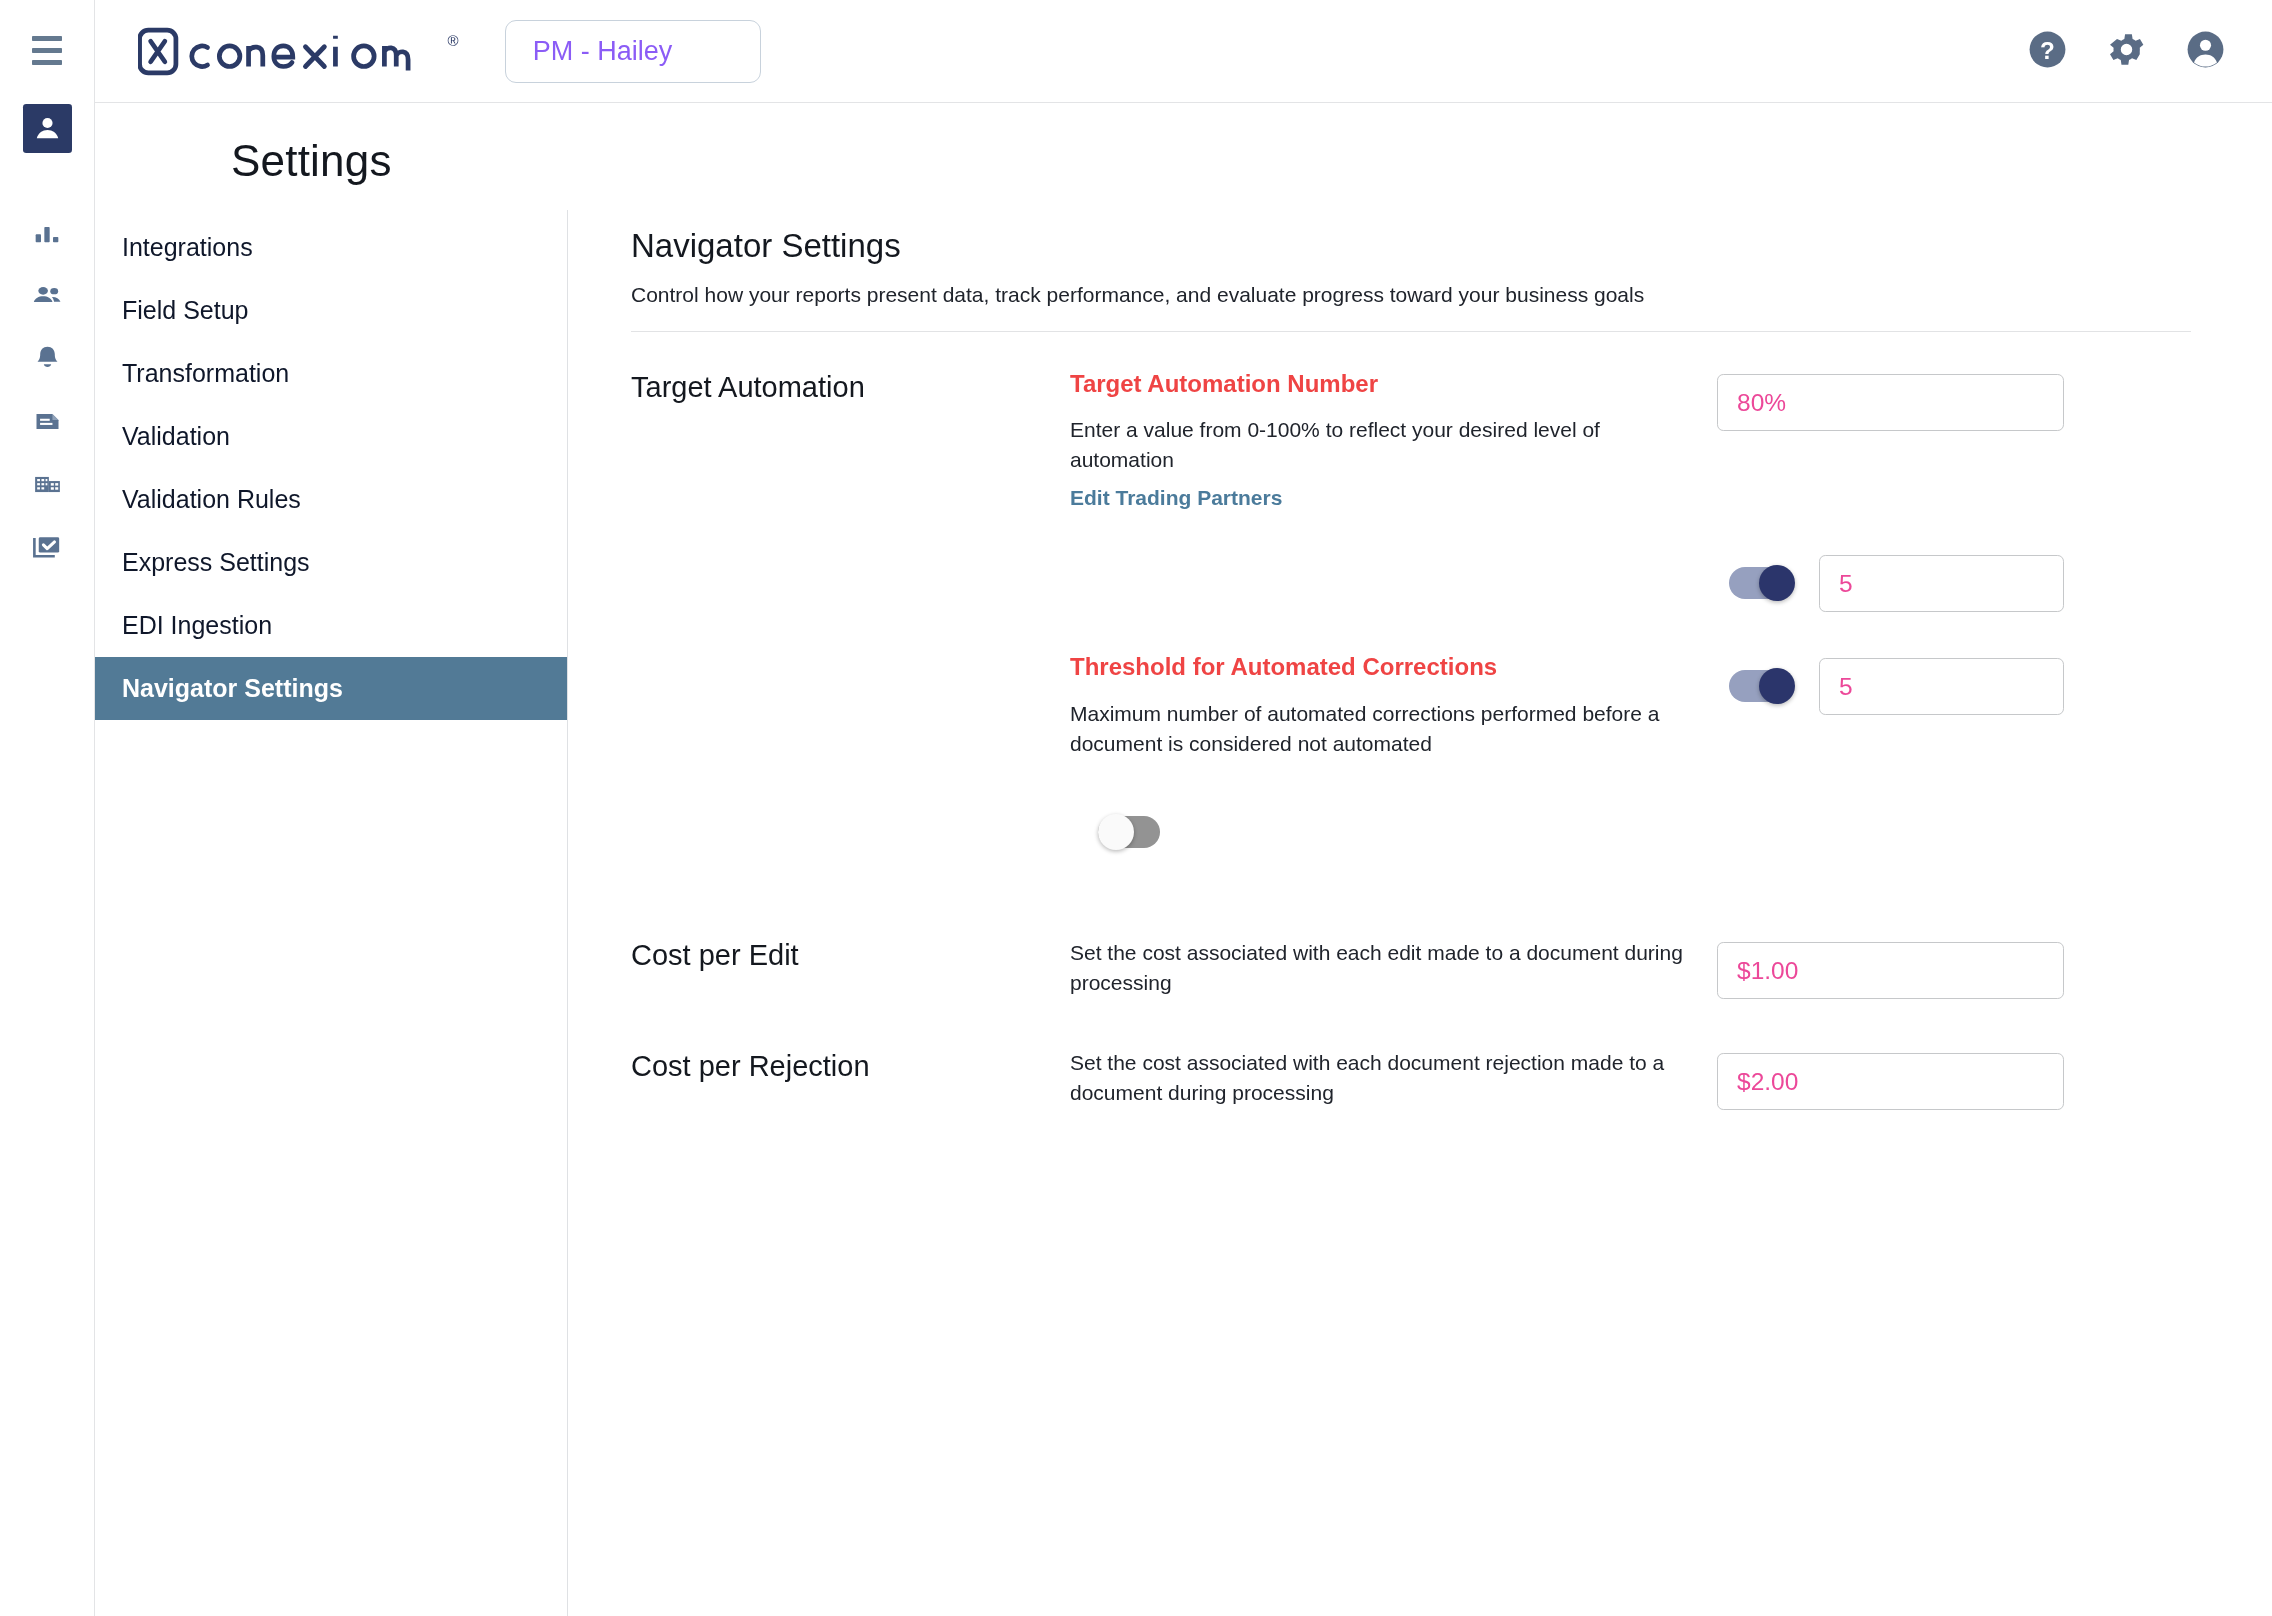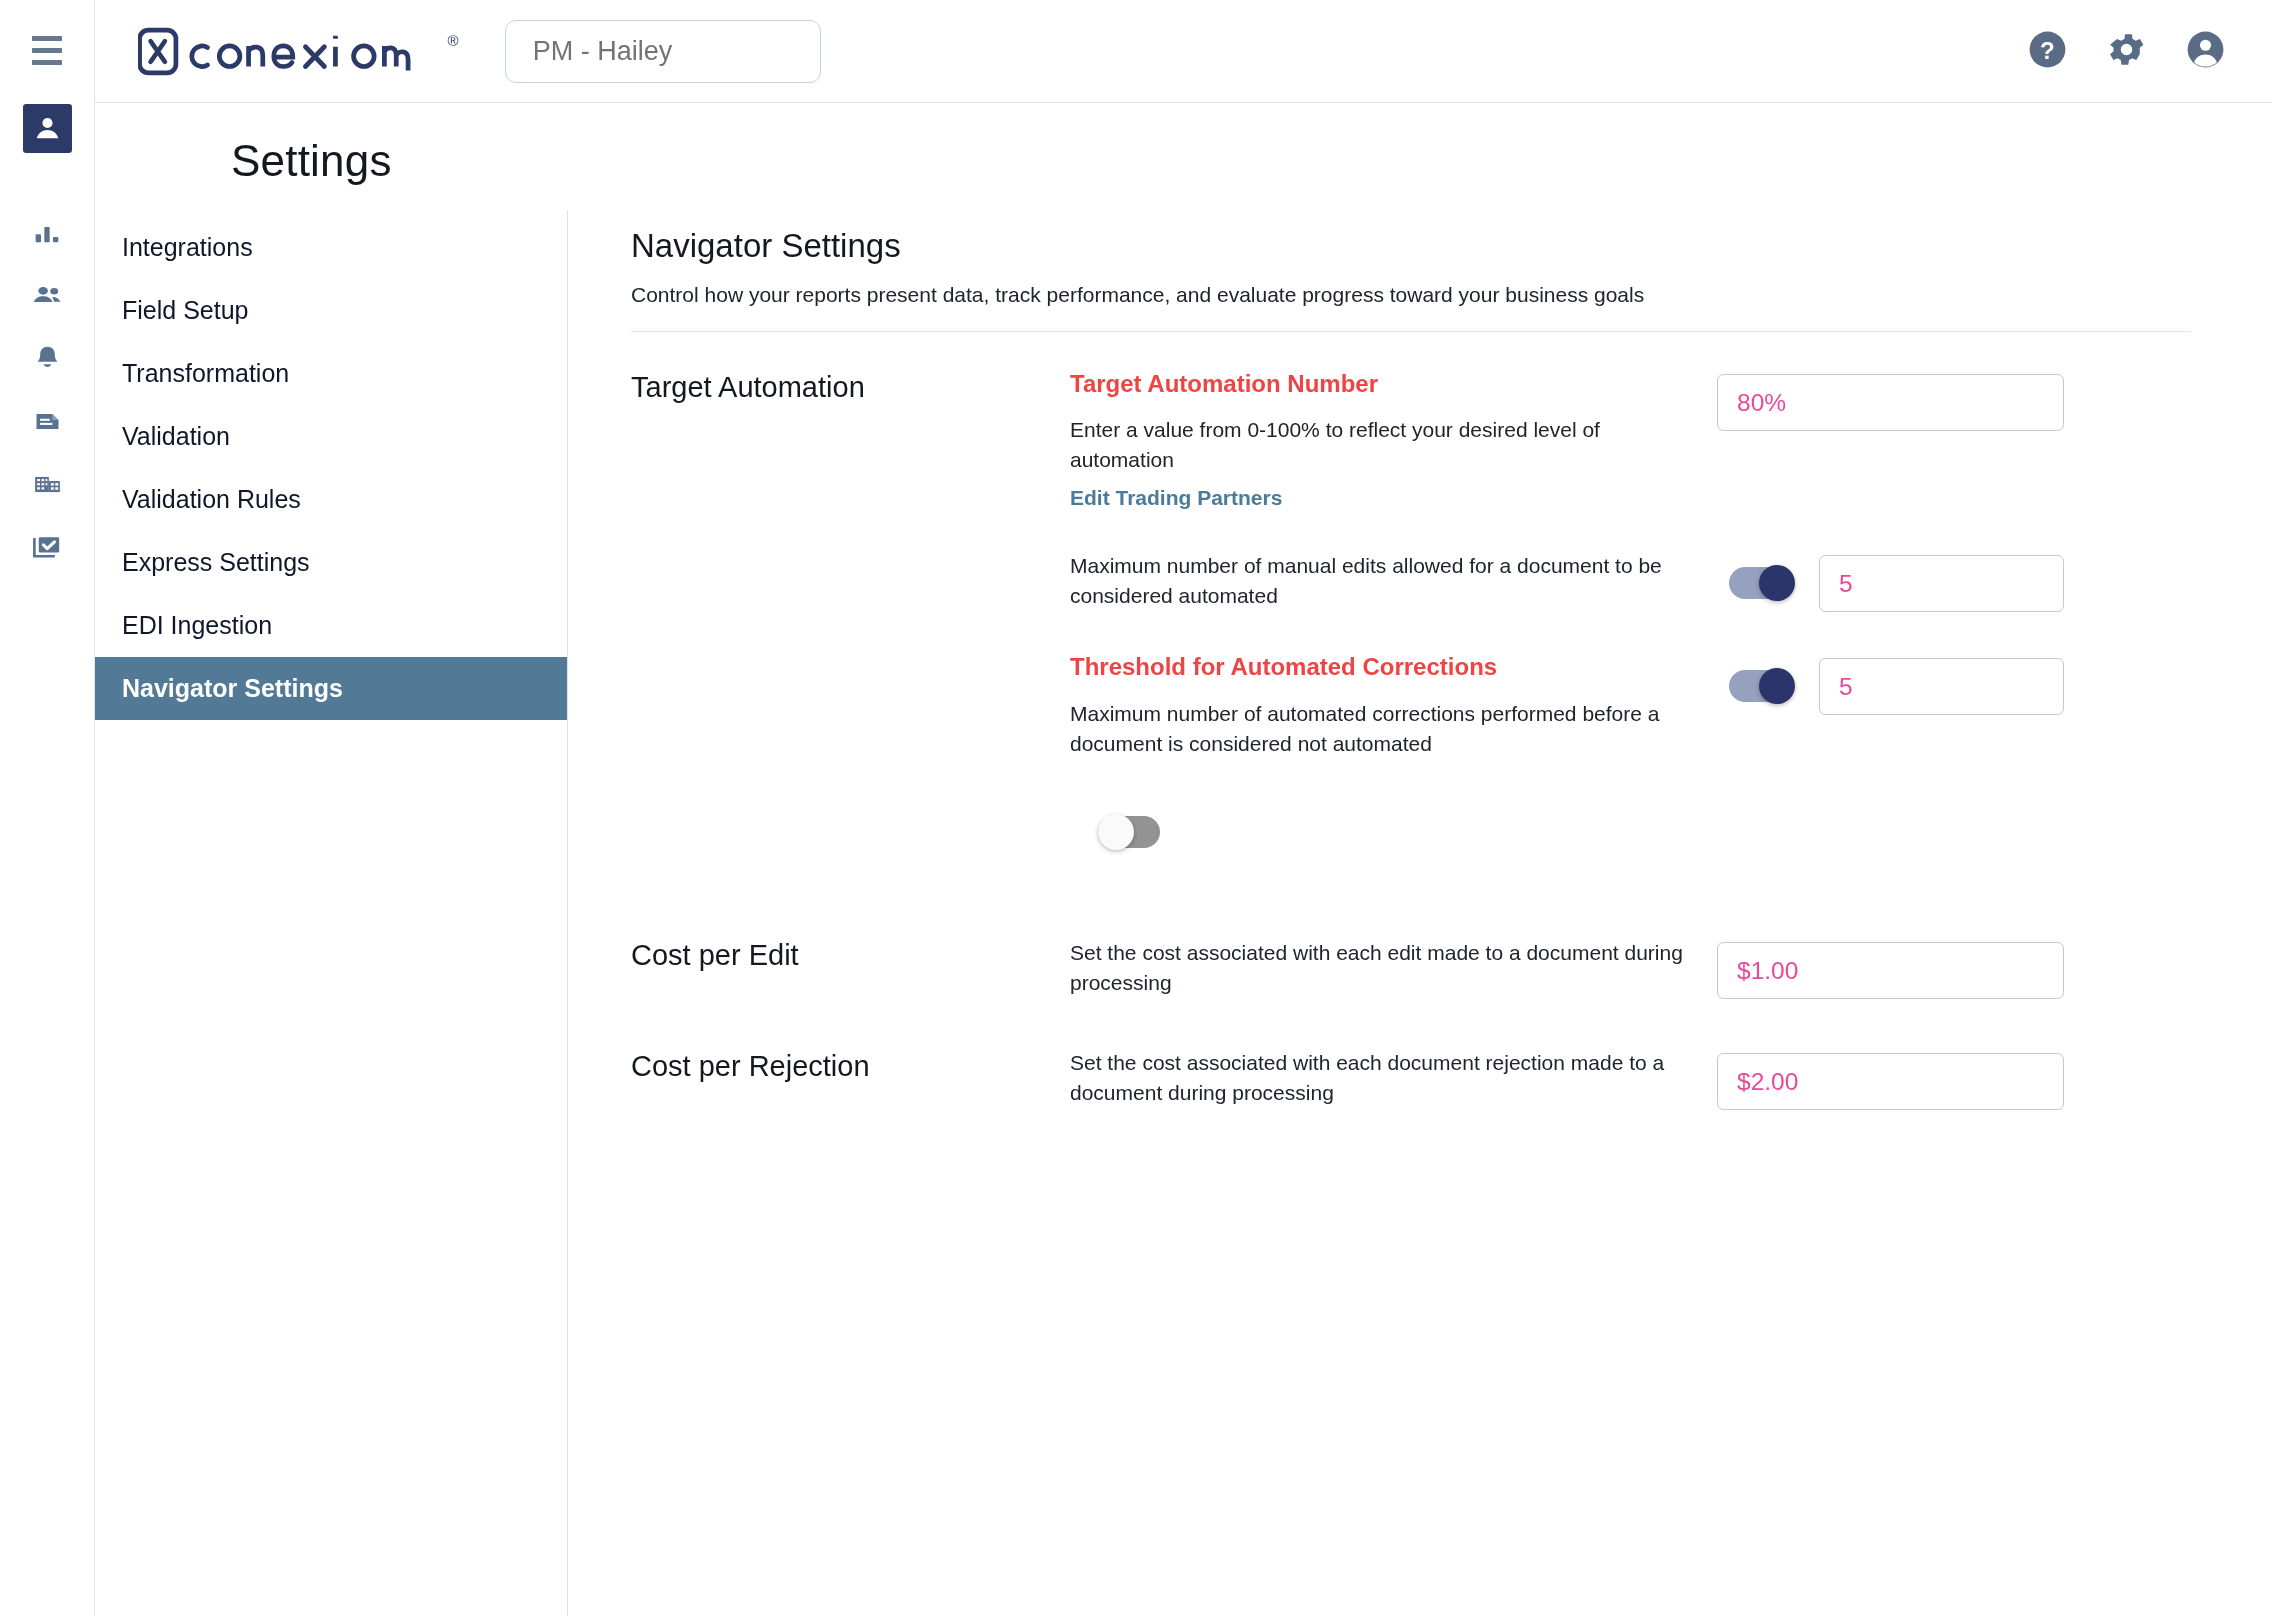--- a/index.html
+++ b/index.html
@@ -65,27 +65,27 @@
   }
   .logo { display: flex; align-items: center; }
   .logo svg { display: block; }
   .logo-reg {
     font-size: 15px; color: #2b3a66; vertical-align: super;
     margin-left: 1.6px; margin-top: -20.5px; font-family: "Liberation Sans", sans-serif;
   }
 
   .env-pill {
     margin-left: 46px;
-    width: 316px; height: 63px;
+    width: 256px; height: 63px;
     border: 1.6px solid #c8d2dc;
     border-radius: 11px;
     display: flex; align-items: center;
     padding: 0 27px;
     font-size: 27px;
-    color: #737373;
+    color: #8b5cf6;
     background: #fff;
     cursor: pointer;
   }
 
   .topbar-spacer { flex: 1 1 auto; }
   .topbar-icons { display: flex; align-items: center; gap: 36px; padding-right: 8px; }
   .topbar-icons .ti { cursor: pointer; display:block; }
 
   
   .body { flex: 1 1 auto; display: flex; flex-direction: column; min-height: 0; }
@@ -420,21 +420,20 @@
                     <div class="grp-desc">Enter a value from 0-100% to reflect your desired level of automation</div>
                     <a class="grp-link">Edit Trading Partners</a>
                   </div>
                   <div class="row-ctl">
                     <div class="txtbox">80%</div>
                   </div>
                 </div>
 
                 <div class="sub-row">
                   <div class="row-text">
-                    <div class="grp-desc">Maximum number of manual edits allowed for a document to be considered automated</div>
                   </div>
                   <div class="row-ctl">
                     <div class="toggle on">
                       <span class="track"></span>
                       <span class="knob"></span>
                     </div>
                     <div class="txtbox narrow">5</div>
                   </div>
                 </div>
 

